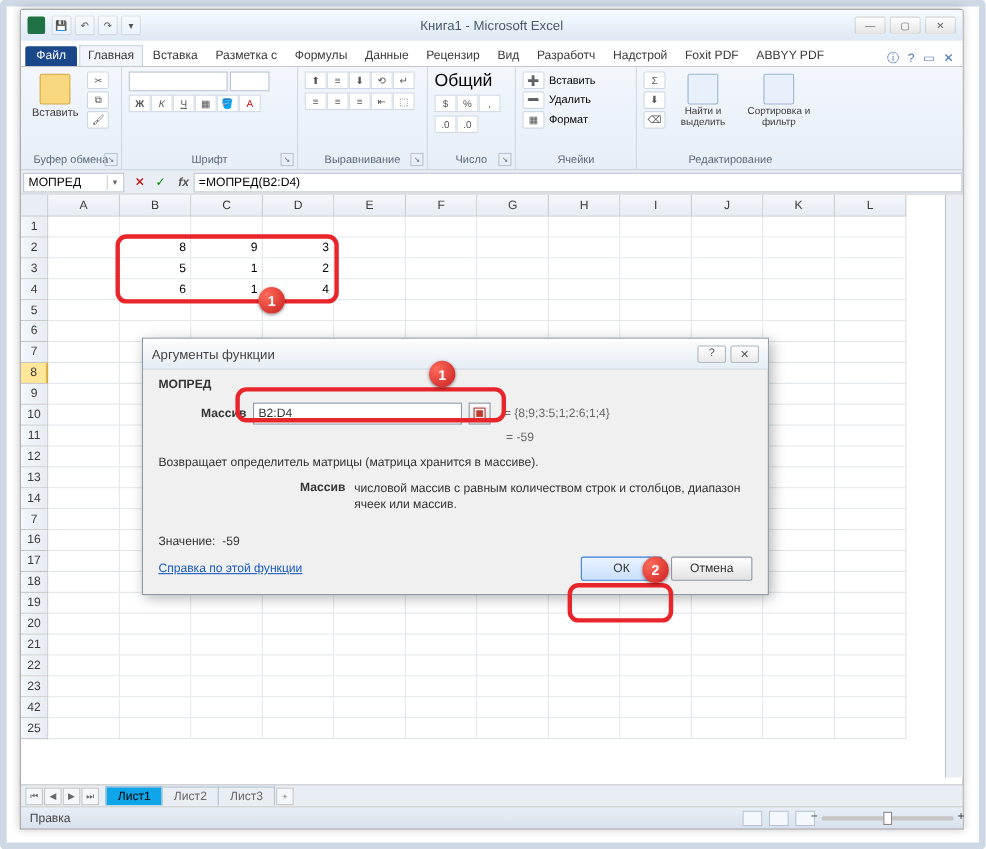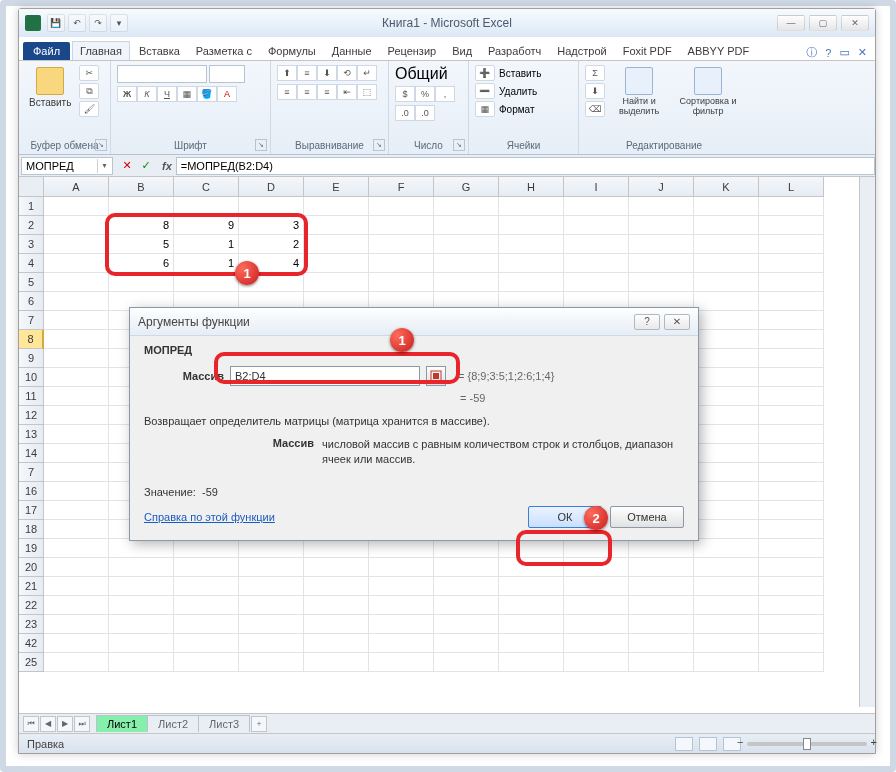--- a/index.html
+++ b/index.html
@@ -88,21 +88,21 @@
 .val-label{font-size:11px;}
 .help-link{color:#1a5bbf;font-size:11px;text-decoration:underline;}
 .dlg-btns{margin-left:auto;display:flex;gap:8px;}
 .dlg-btn{width:74px;height:22px;border:1px solid #8a98a8;background:linear-gradient(#fefefe,#e2e2e2);font-size:11px;display:flex;align-items:center;justify-content:center;border-radius:2px;}
 .dlg-btn.ok{border:1px solid #3b7dd8;background:linear-gradient(#eaf3ff,#c9e0ff);}
 
 
 .sheet-tabs { position: absolute; bottom: 20px; left: 0; right: 0; height: 20px; background: #e9eef5; border-top: 1px solid #c5c5c5; display:flex;align-items:center;padding-left:4px;font-size:11px;}
 .nav-btns{display:flex;gap:1px;margin-right:6px;}
 .nav-btn{width:16px;height:16px;border:1px solid #c5c5c5;background:#f4f7fb;display:flex;align-items:center;justify-content:center;font-size:8px;color:#666;}
-.sheet-tab{padding:2px 10px;background:#86efac;border:1px solid #b5c3d3;border-bottom:none;margin-right:-1px;}
+.sheet-tab{padding:2px 10px;background:#0ea5e9;border:1px solid #b5c3d3;border-bottom:none;margin-right:-1px;}
 .sheet-tab.inact{background:#e9eef5;color:#666;}
 .statusbar { position: absolute; bottom: 0; left: 0; right: 0; height: 20px; background: linear-gradient(#e9eef5,#d8e2ee); border-top: 1px solid #c5c5c5; display:flex;align-items:center;padding:0 8px;font-size:11px;color:#444;}
 .status-right{margin-left:auto;display:flex;align-items:center;gap:6px;}
 .view-btn{width:18px;height:14px;border:1px solid #b5c3d3;background:#f4f7fb;}
 .zoom-slider{width:120px;height:4px;background:#c5c5c5;position:relative;border-radius:2px;}
 .zoom-thumb{position:absolute;width:8px;height:12px;background:#fff;border:1px solid #888;top:-4px;left:56px;}
 
 .scroll-v{position:absolute;right:0;top:0;width:16px;bottom:0;background:#e9eef5;border-left:1px solid #c5c5c5;}
 </style>
 </head>

